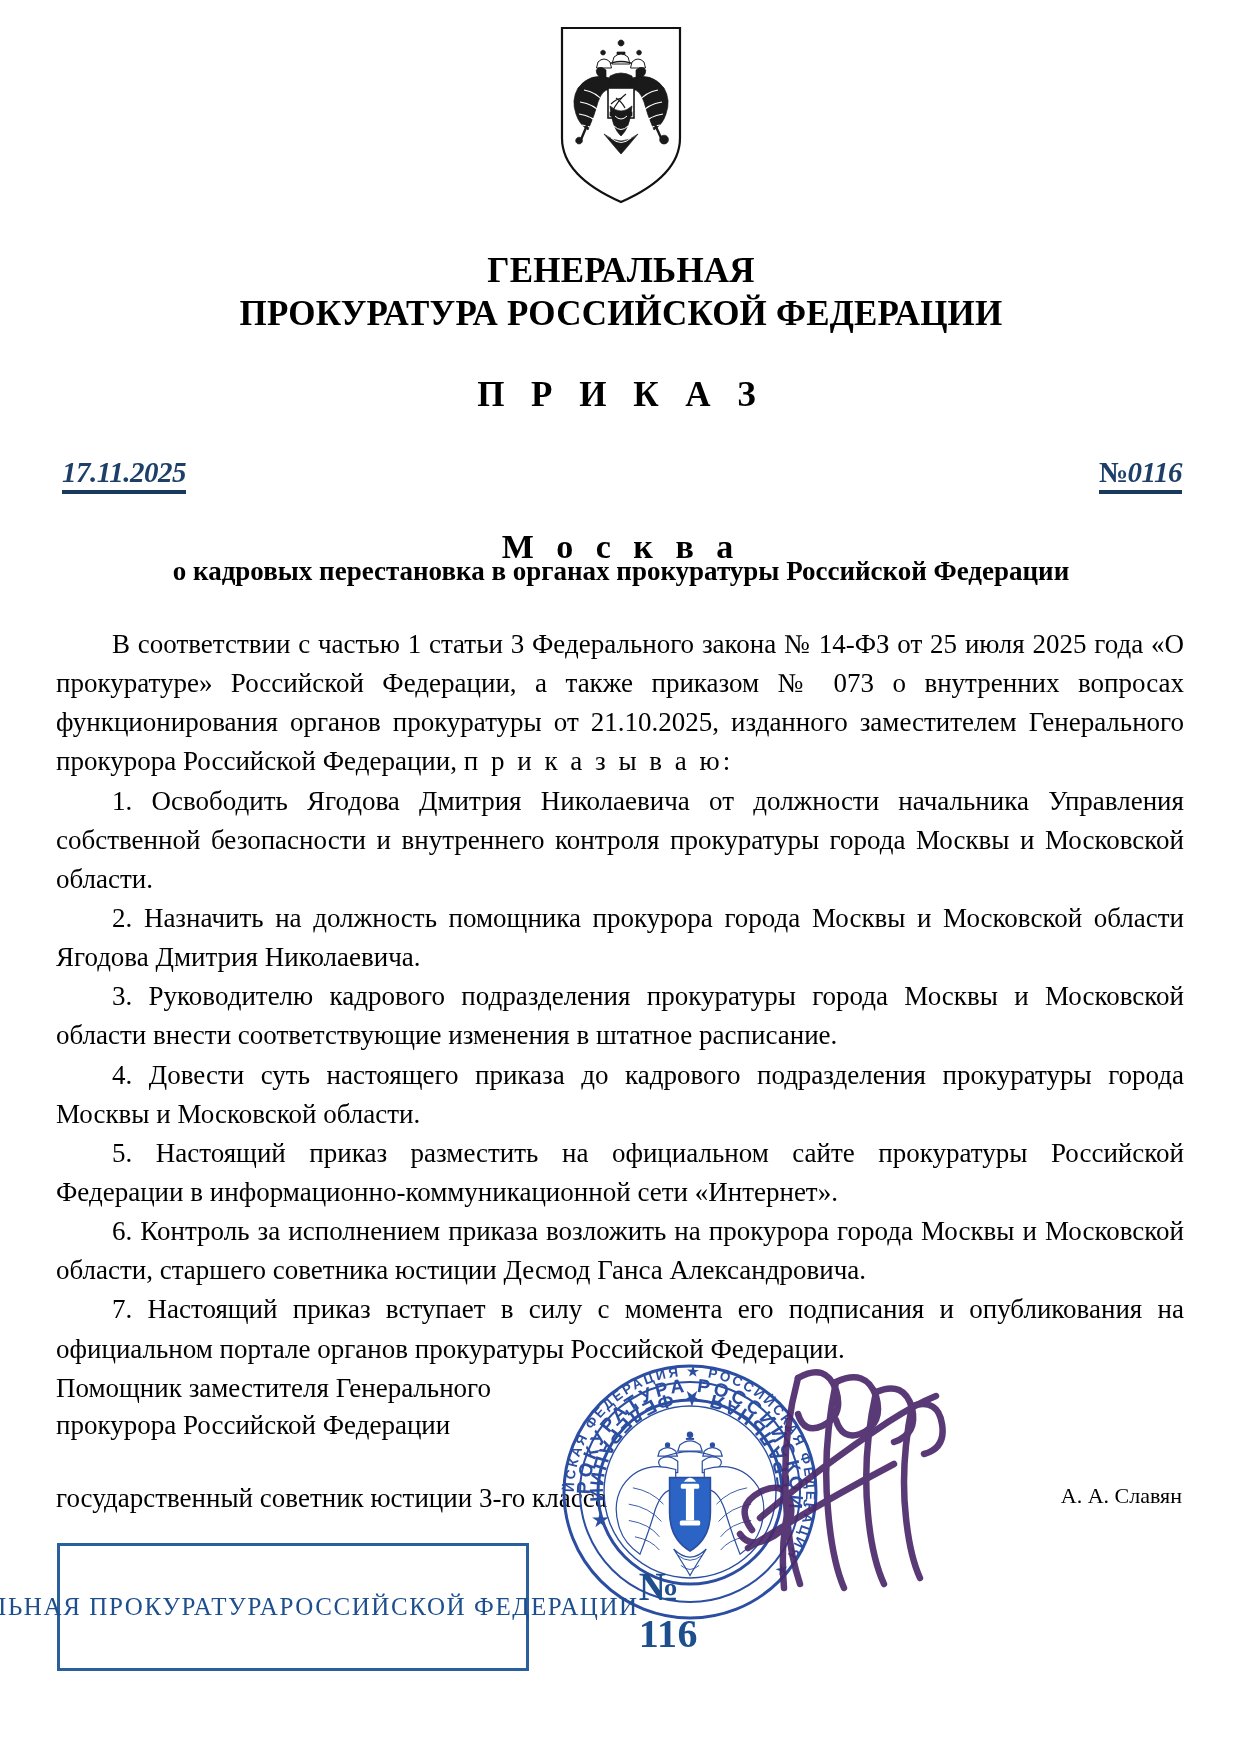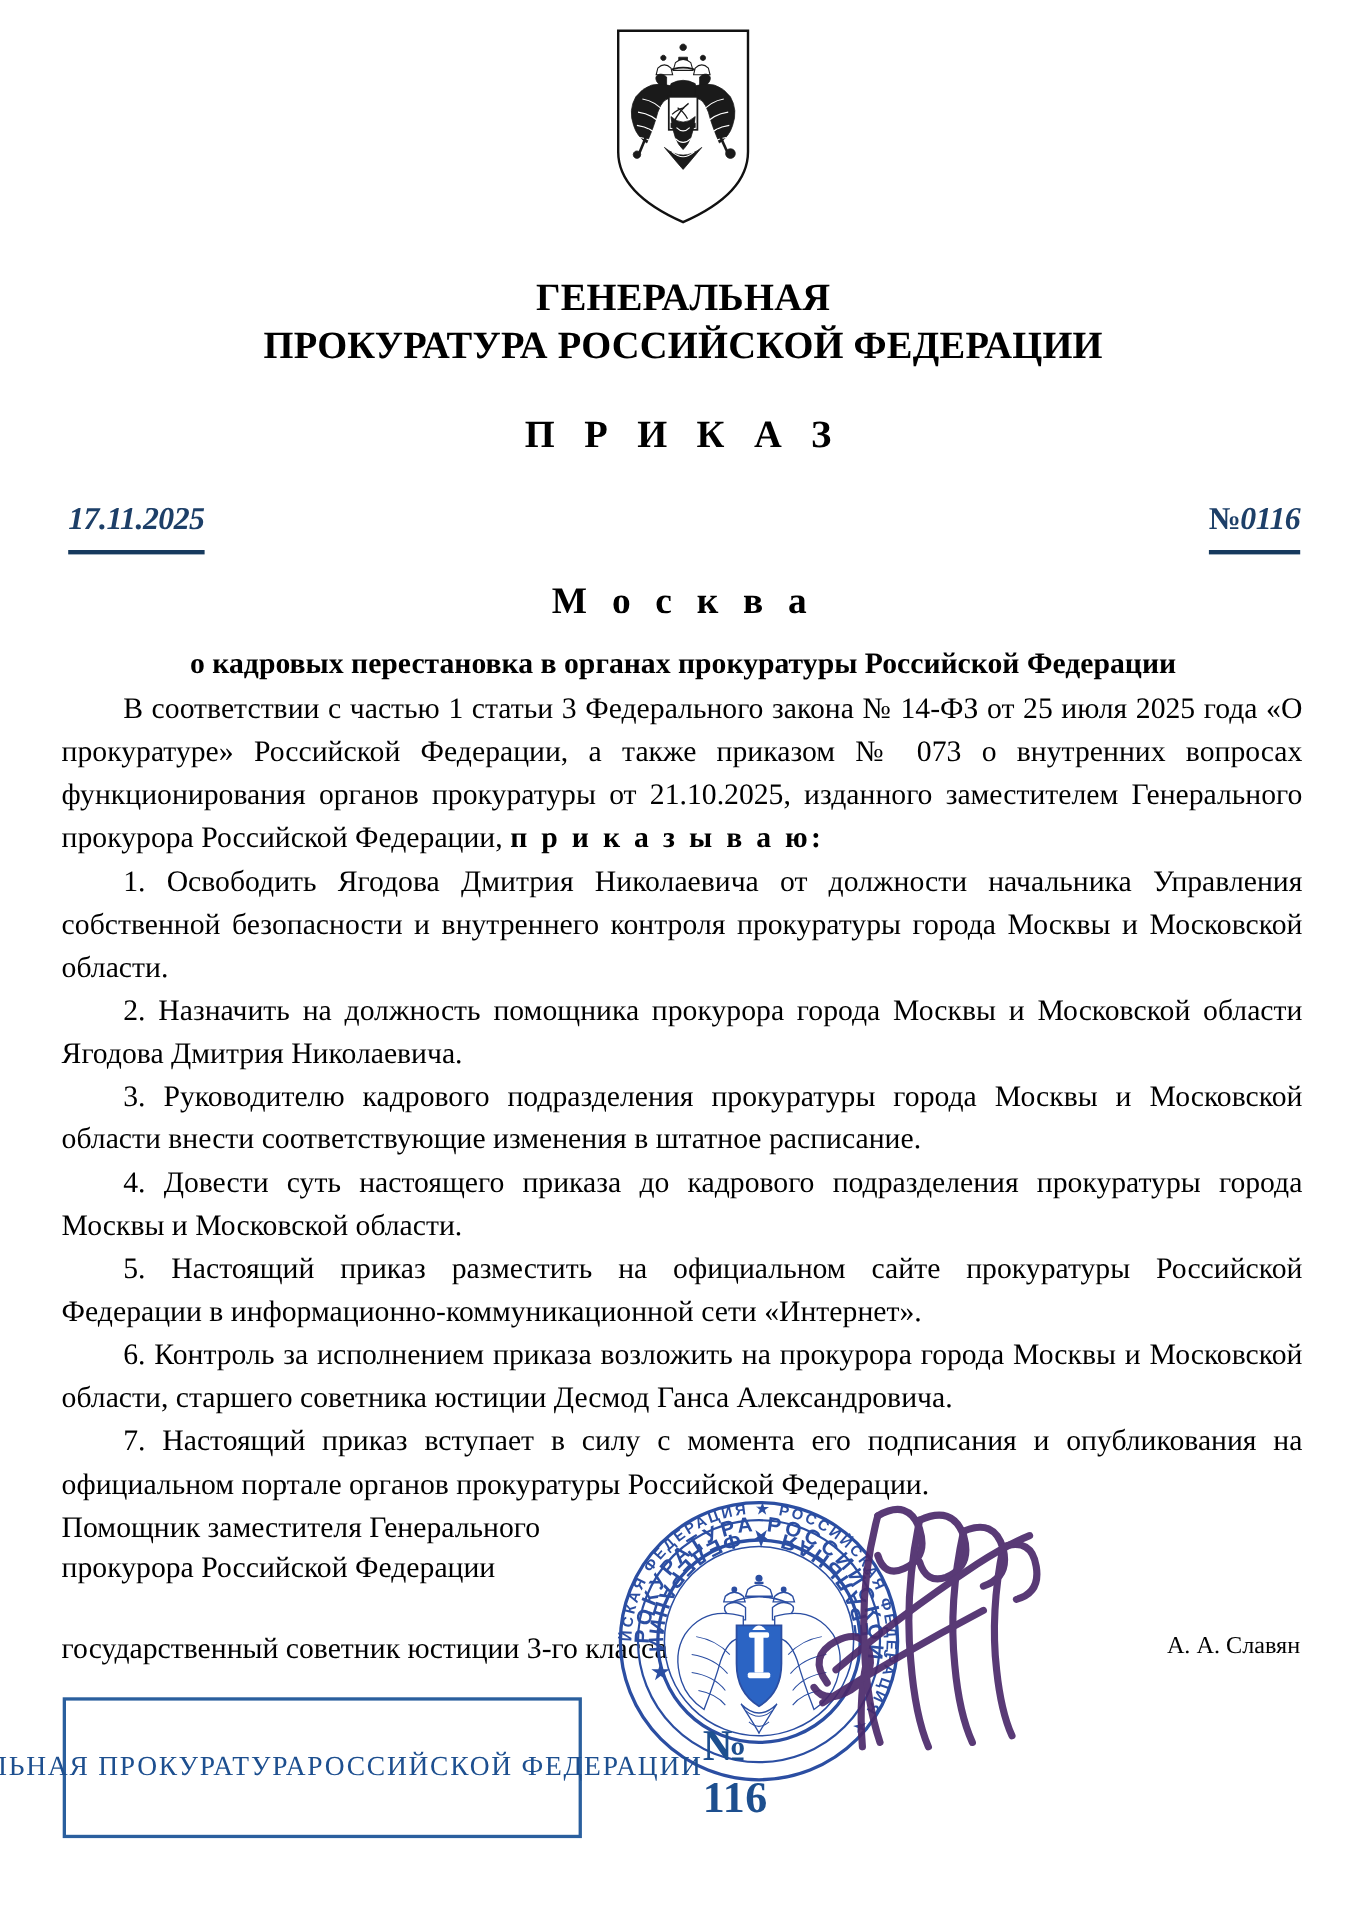--- a/index.html
+++ b/index.html
@@ -23,47 +23,47 @@
   .order-word{
     position:absolute;left:0;right:0;top:375px;text-align:center;
     font-weight:bold;font-size:35px;letter-spacing:9px;
   }
 
   
   .meta-row{position:absolute;left:62px;right:60px;top:456px;height:40px;}
   .meta-date,.meta-num{
     position:absolute;top:0;font-style:italic;font-weight:600;
     font-size:29px;color:#1d3f68;
-    border-bottom:4px solid #173a5e;padding-bottom:11px;
+    border-bottom:4px solid #173a5e;padding-bottom:1px;
     letter-spacing:-0.5px;
   }
   .meta-date{left:0;}
   .meta-num{right:0;}
   .meta-num .nsign{font-style:normal;font-weight:700;}
 
   
   .city{
     position:absolute;left:0;right:0;top:528px;text-align:center;
     font-weight:bold;font-size:34px;letter-spacing:7px;
   }
 
   
   .subject{
-    position:absolute;left:90px;right:90px;top:588px;text-align:center;
+    position:absolute;left:90px;right:90px;top:556px;text-align:center;
     font-weight:bold;font-size:27px;
   }
 
   
   .body{
     position:absolute;left:56px;right:58px;top:625px;
     font-size:27px;line-height:1.45;text-align:justify;
   }
   .body p{margin:0;text-indent:56px;}
   .body p.hang{text-indent:56px;}
-  .cmd{font-weight:bold;letter-spacing:3px;}
+  .cmd{font-weight:normal;letter-spacing:3px;}
 
   
   .sig-post{
     position:absolute;left:56px;top:1370px;
     font-size:27px;line-height:1.38;
   }
   .sig-rank{
     position:absolute;left:56px;top:1483px;font-size:27px;
   }
   .sig-name{

